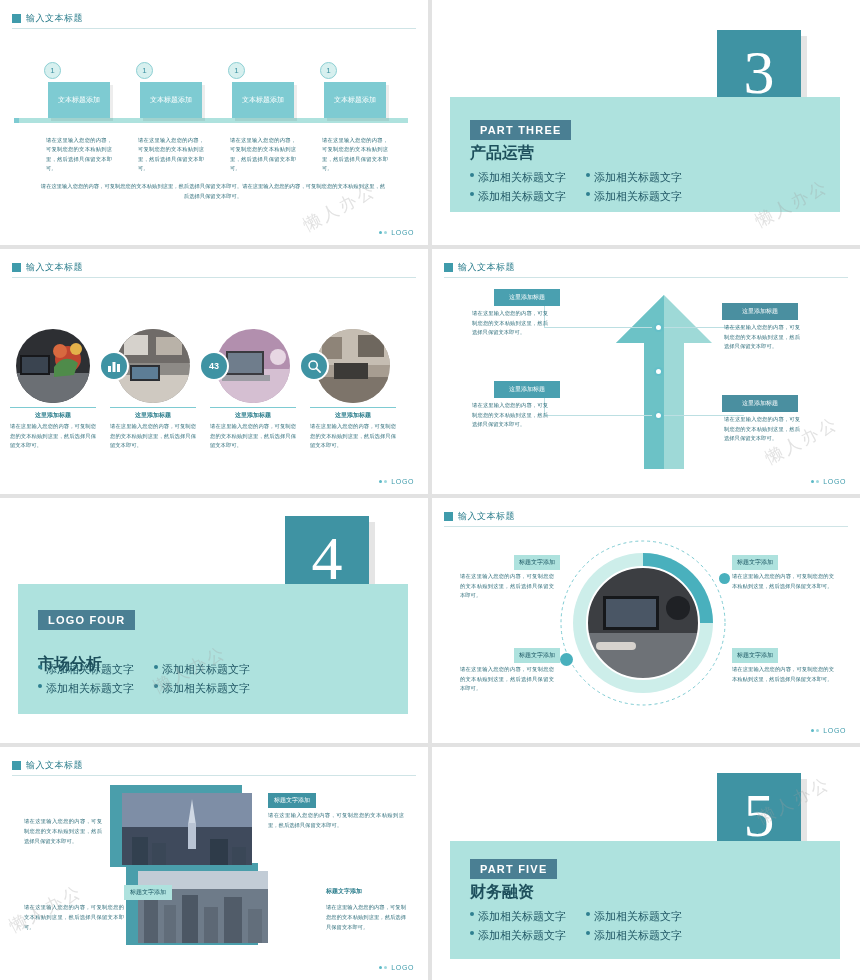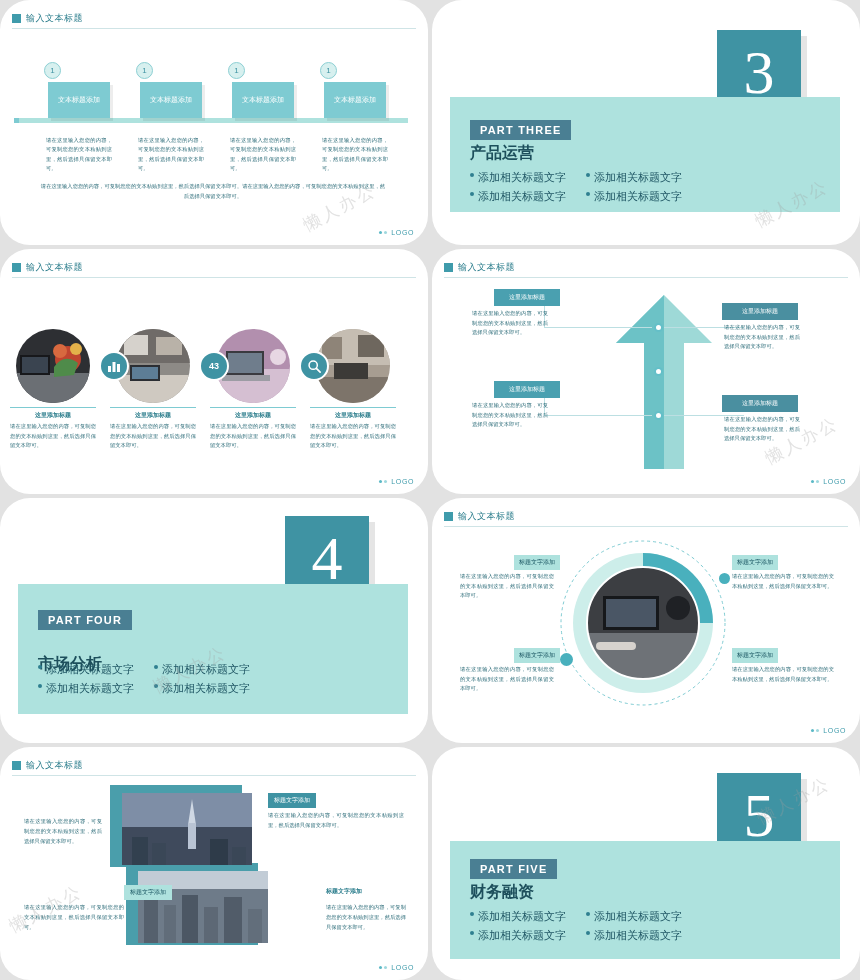--- a/index.html
+++ b/index.html
@@ -11,21 +11,20 @@
   #page {
     position: relative;
     width: 860px; height: 980px;
     background: #e2e2e2;
     overflow: hidden;
   }
   .slide {
     position: absolute;
     background: #ffffff;
     overflow: hidden;
-    border-radius: 30px;
   }
   
   .sl-title {
     position: absolute;
     left: 12px; top: 12px;
     display: flex; align-items: center; gap: 5px;
   }
   .sl-title .mark {
     width: 9px; height: 9px; background: #3f9bab; display: inline-block;
   }
@@ -406,21 +405,21 @@
       <span>LOGO</span>
     </div>
   </div>
 
   <div class="slide" style="left:0;top:498px;width:428px;height:245px;">
     <div class="num-box" style="left:285px;top:18px;width:84px;height:84px;">
       <span>4</span>
     </div>
     <div class="mint-panel" style="left:18px;top:86px;width:390px;height:130px;"></div>
     <div class="part-tag" style="left:38px;top:112px;">
-      <span>PART FOUR</span>
+      <span>LOGO FOUR</span>
     </div>
     <div class="part-title" style="left:38px;top:136px;margin-top:20px;">
       <span>市场分析</span>
     </div>
     <ul class="bullets" style="left:38px;top:164px;width:220px;padding:0;margin:0;">
       <li>添加相关标题文字</li>
       <li>添加相关标题文字</li>
       <li>添加相关标题文字</li>
       <li>添加相关标题文字</li>
     </ul>

